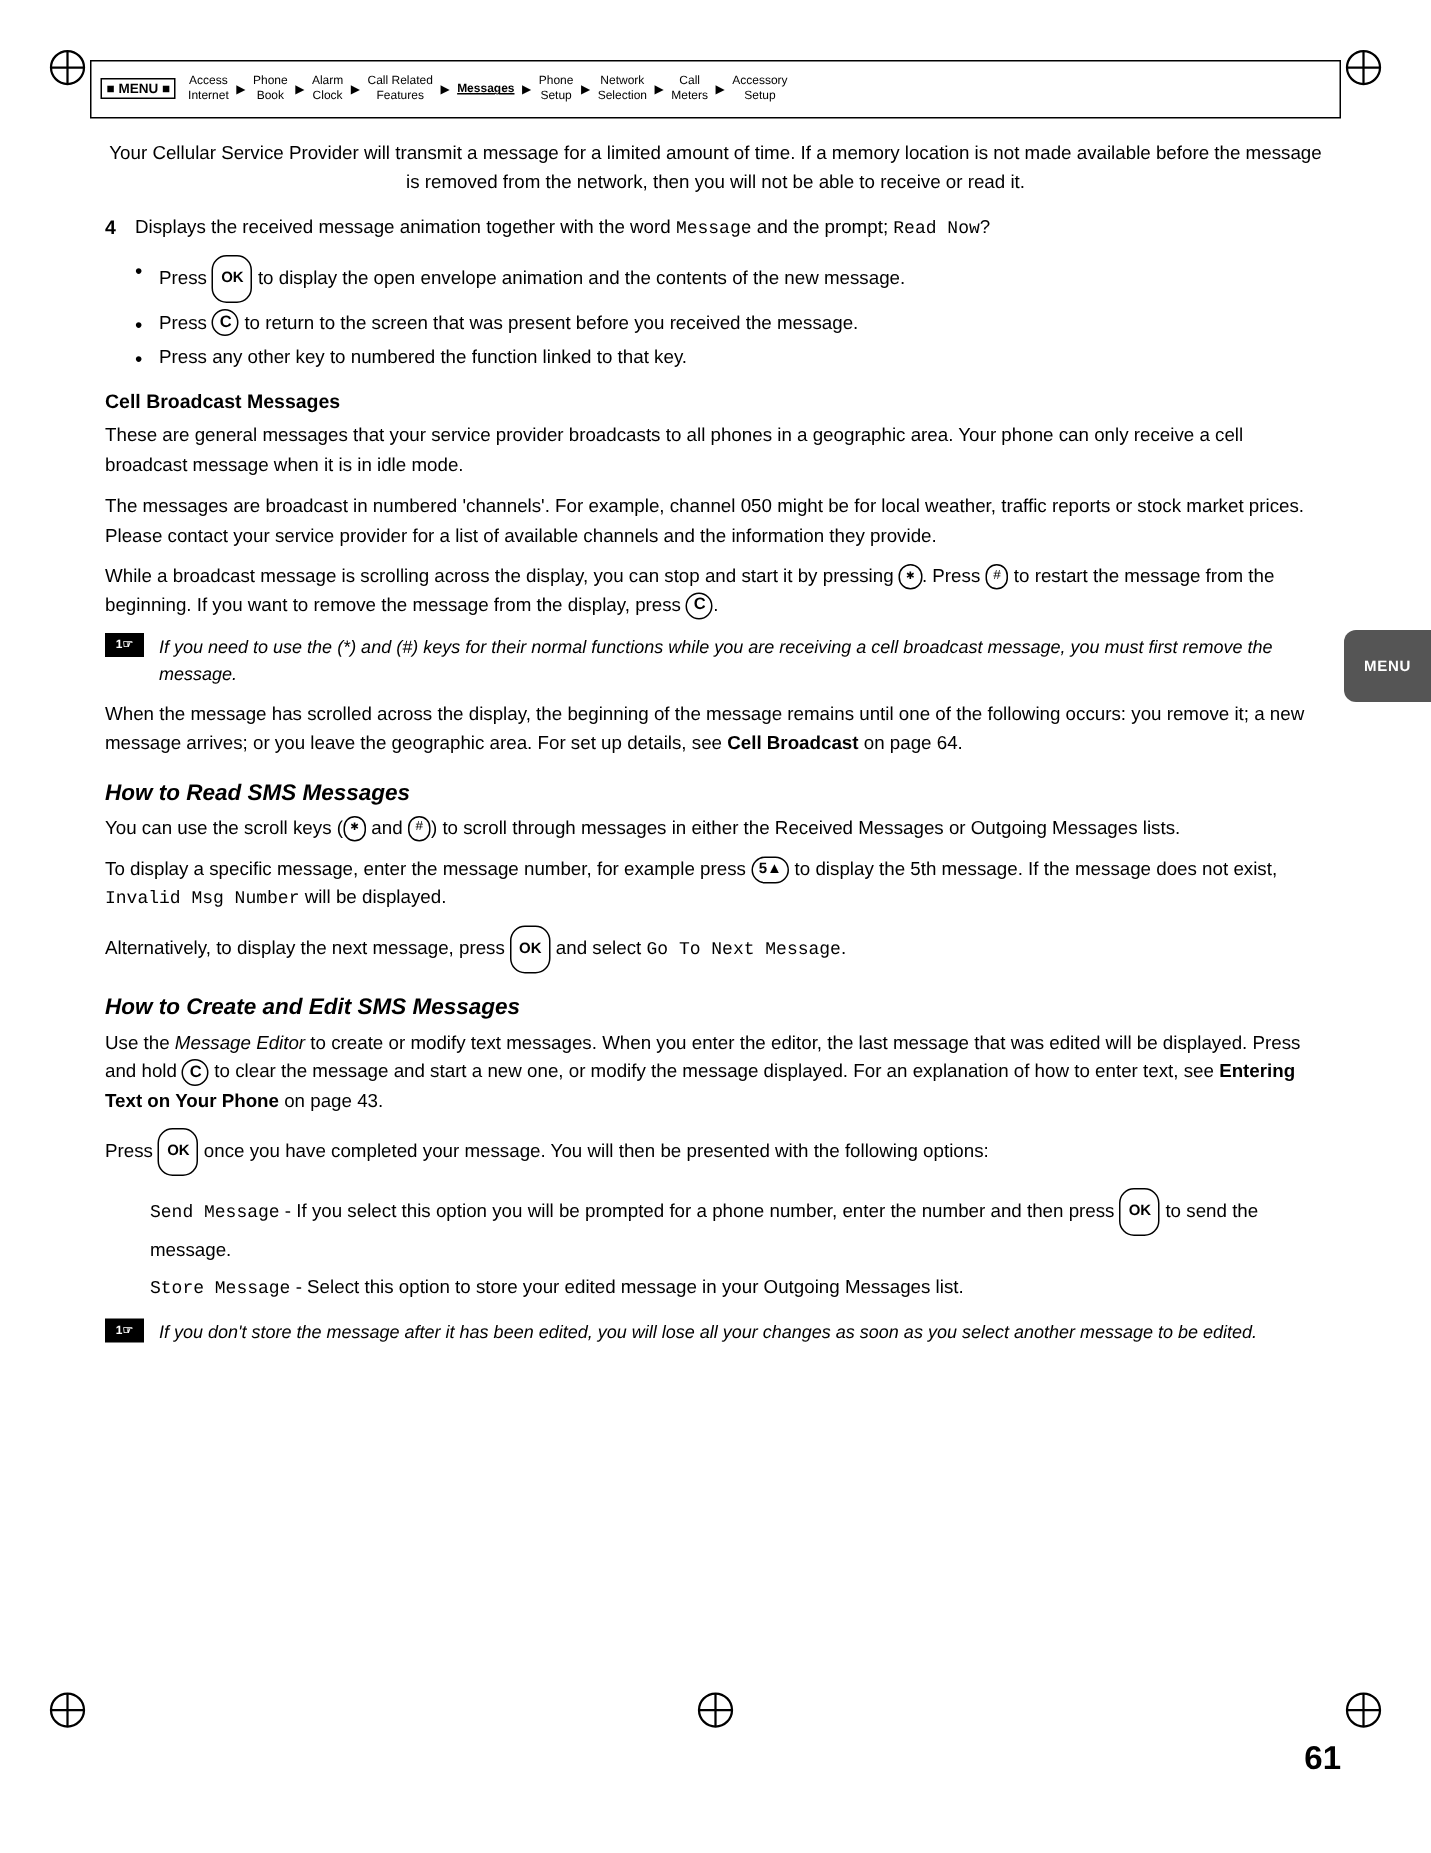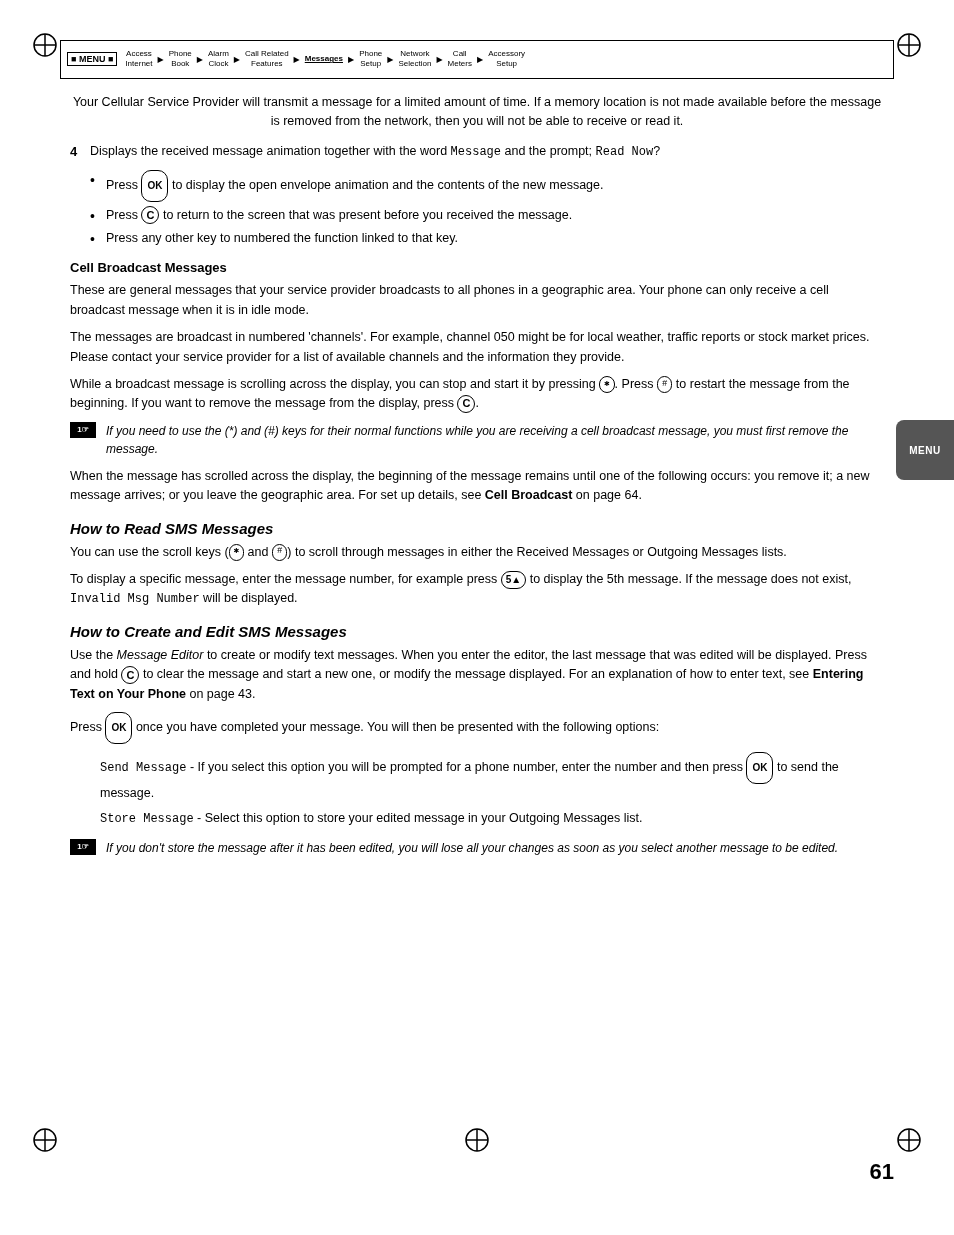--- a/index.html
+++ b/index.html
@@ -176,21 +176,21 @@
     }
 
     
     .menu-button-container {
       position: absolute;
       right: 0px;
       top: 420px;
     }
     .menu-button {
       width: 58px;
-      height: 60px;
+      height: 48px;
       background: #555;
       border-radius: 8px 0 0 8px;
       display: flex;
       align-items: center;
       justify-content: center;
       color: #fff;
       font-weight: bold;
       font-size: 10px;
       letter-spacing: 0.5px;
     }
@@ -401,20 +401,23 @@
     <p class="italic-heading">How to Read SMS Messages</p>
 
     <p class="body-para">
       You can use the scroll keys (<span class="scroll-key">✱</span> and <span class="scroll-key">#</span>) to scroll through messages in either the Received Messages or Outgoing Messages lists.
     </p>
 
     <p class="body-para">
       To display a specific message, enter the message number, for example press <span class="key-5">5▲</span> to display the 5th message. If the message does not exist, <code>Invalid Msg Number</code> will be displayed.
     </p>
 
+    <p class="body-para">
+      Alternatively, to display the next message, press <span class="key-ok">OK</span> and select <code>Go To Next Message</code>.
+    </p>
 
     <p class="italic-heading">How to Create and Edit SMS Messages</p>
 
     <p class="body-para">
       Use the <em>Message Editor</em> to create or modify text messages. When you enter the editor, the last message that was edited will be displayed. Press and hold <span class="key-c">C</span> to clear the message and start a new one, or modify the message displayed. For an explanation of how to enter text, see <strong>Entering Text on Your Phone</strong> on page 43.
     </p>
 
     <p class="body-para">
       Press <span class="key-ok">OK</span> once you have completed your message. You will then be presented with the following options:
     </p>

